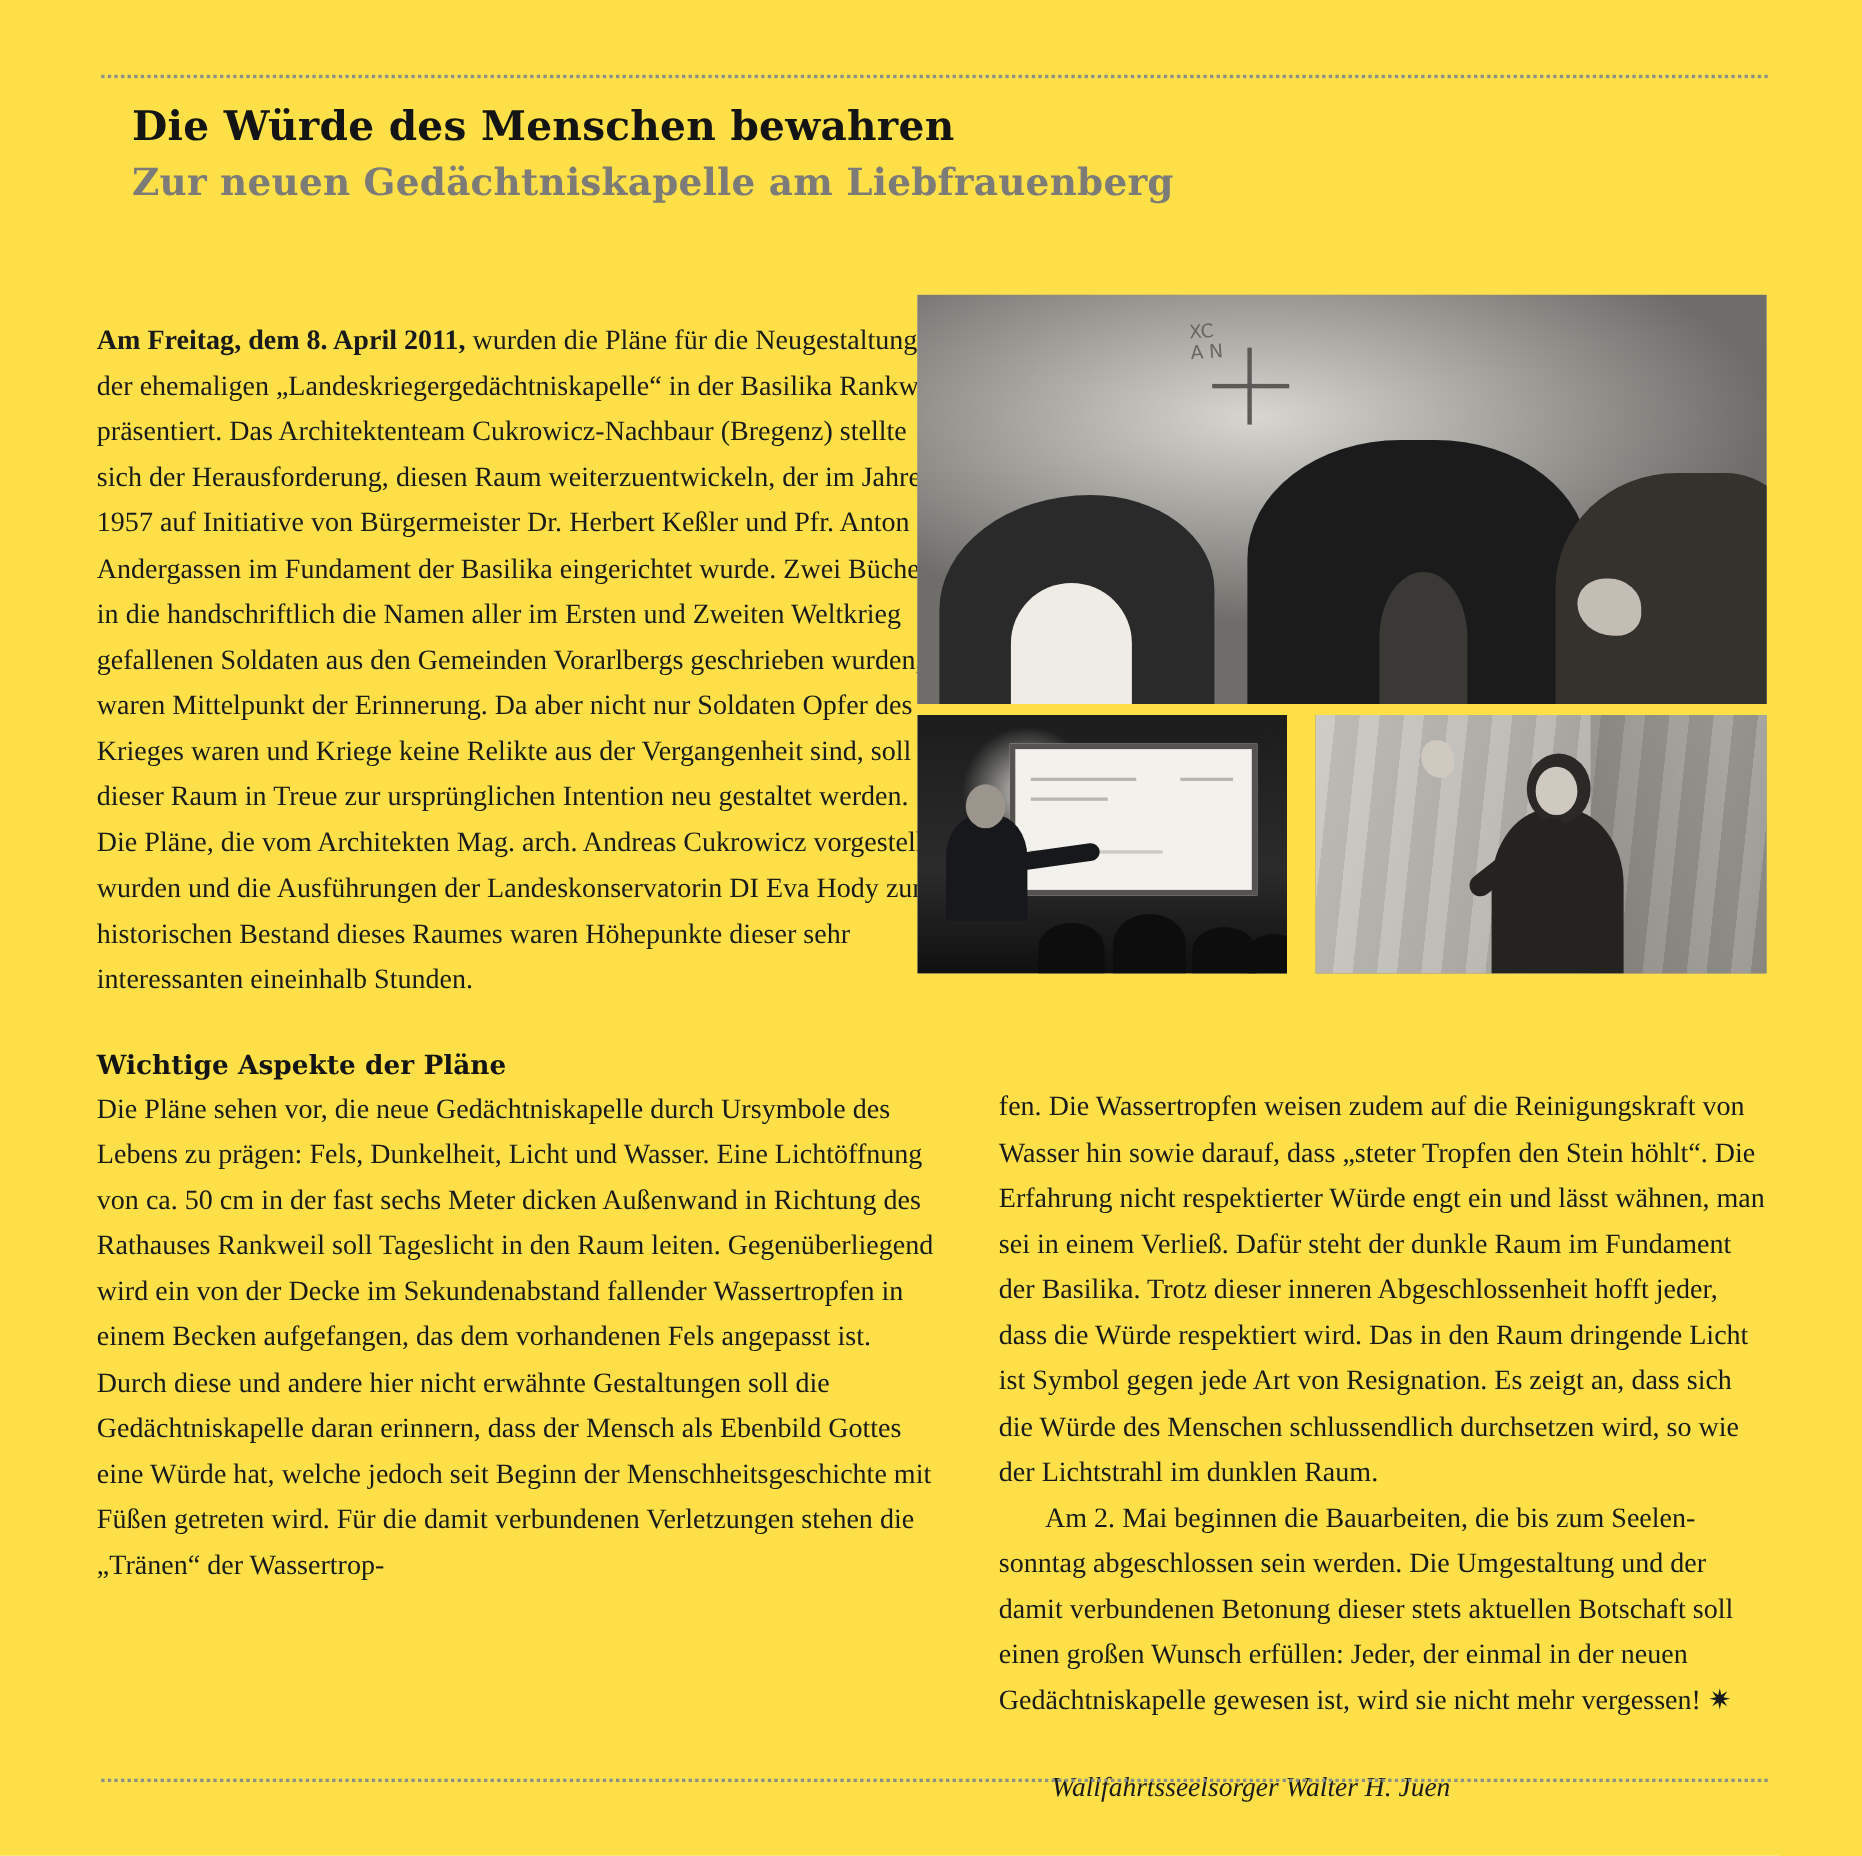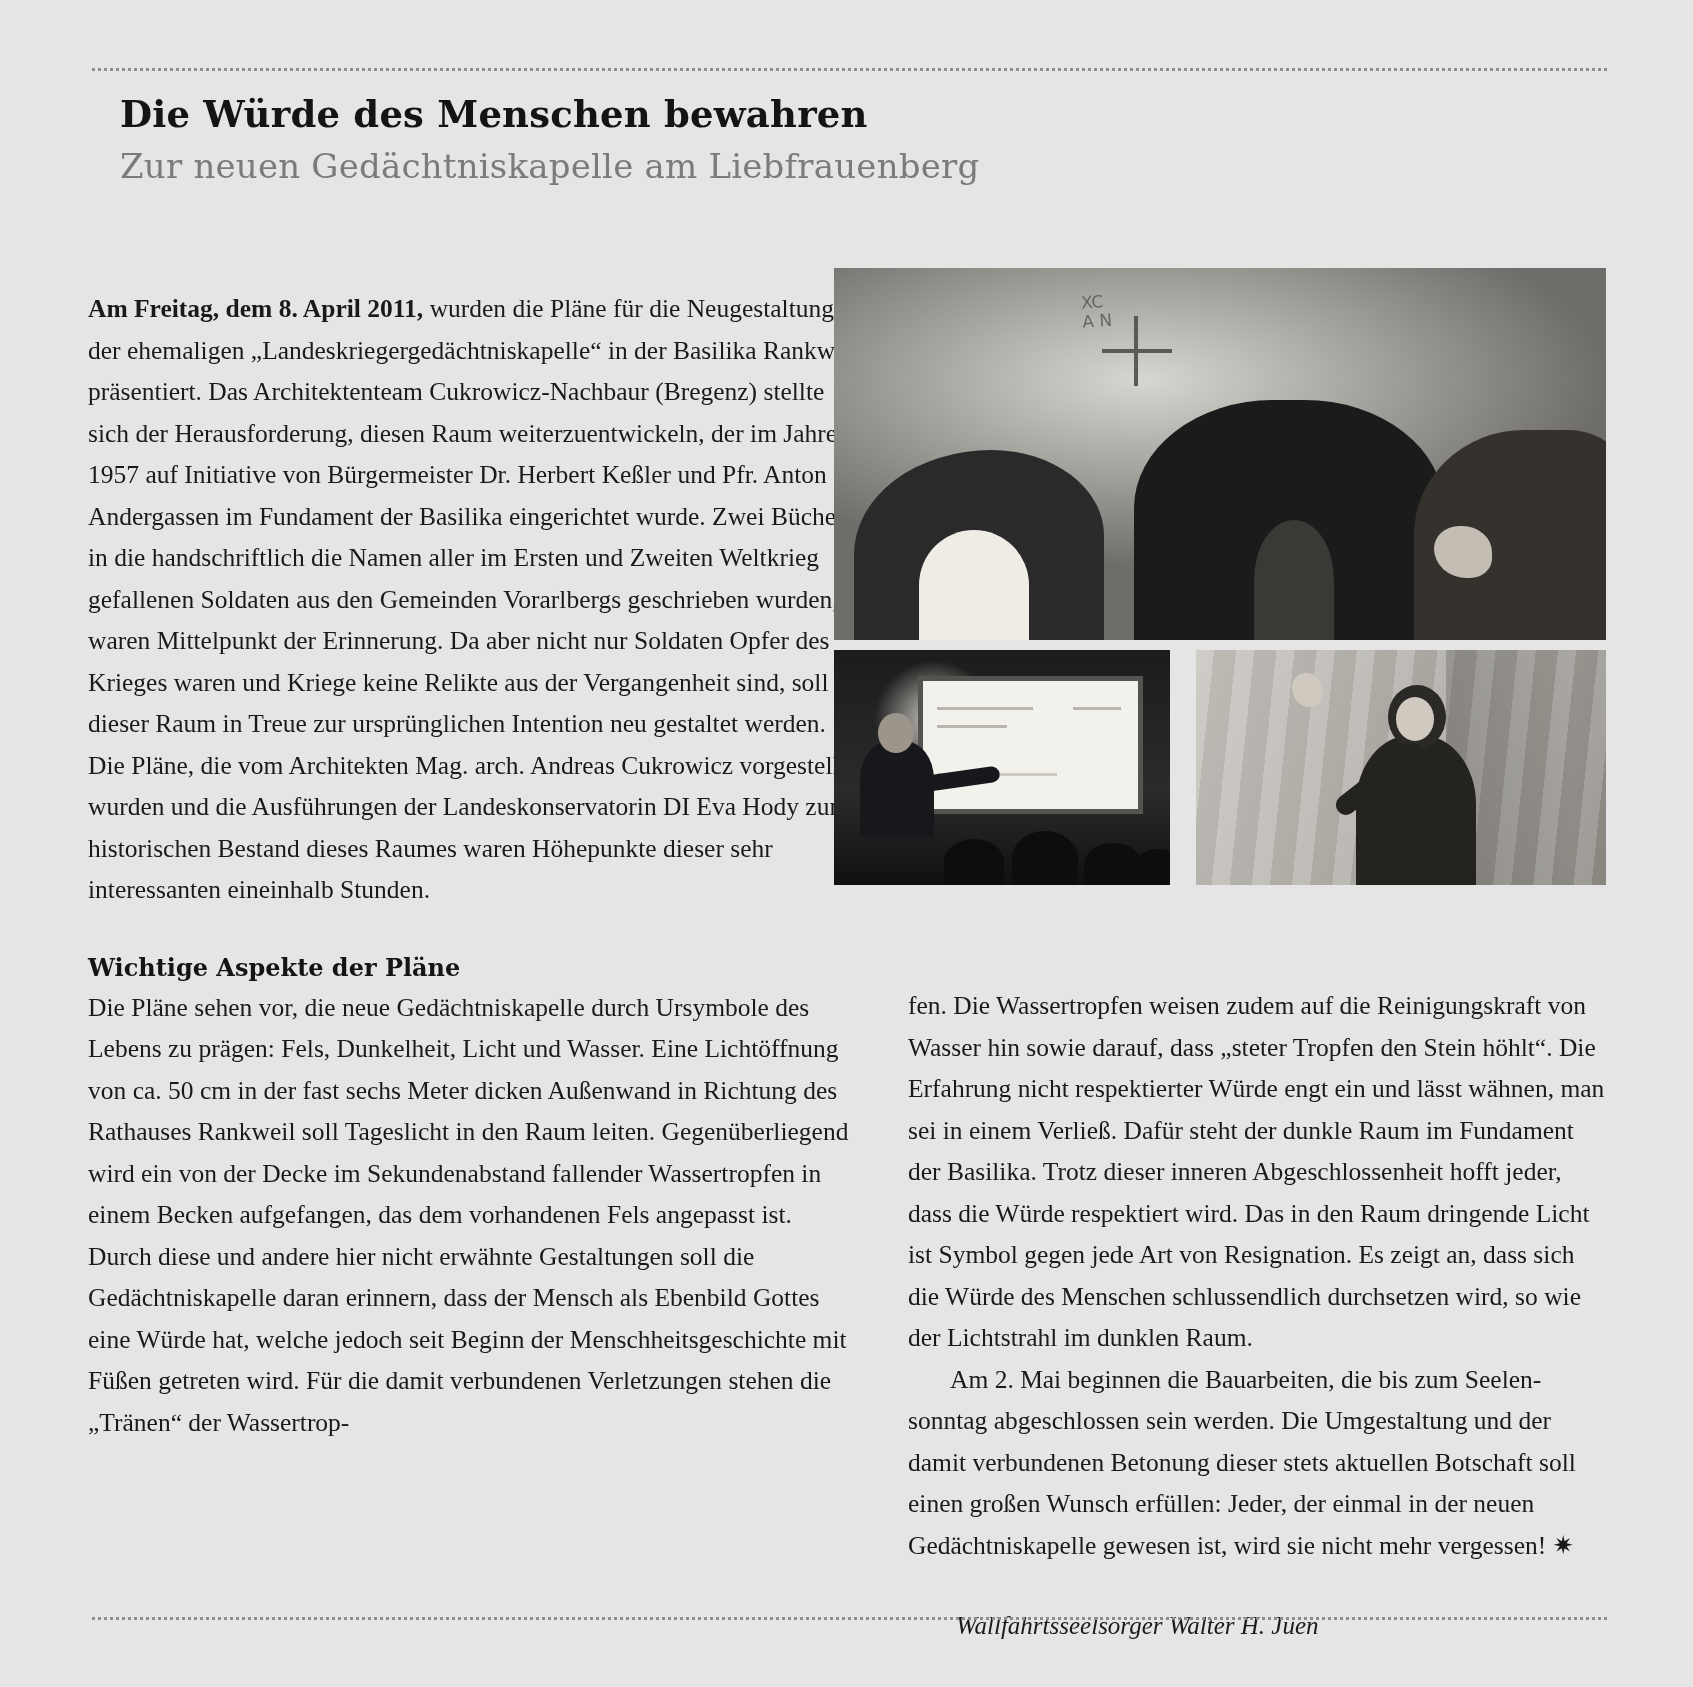--- a/index.html
+++ b/index.html
@@ -13,21 +13,21 @@
     position: relative;
     font-family: "Liberation Serif", serif;
     color: #1c1c1c;
     overflow: hidden;
   }
   .page {
     position: absolute;
     left: 0; top: 0;
     width: 1693px;
     height: 1687px;
-    background: #e5e5e5;
+    background: #fde047;
   }
   
   .rule-top {
     position: absolute;
     left: 92px;
     top: 68px;
     width: 1515px;
     height: 0;
     border-top: 3px dotted #8d8d8d;
   }
@@ -49,21 +49,21 @@
     font-size: 37px;
     letter-spacing: 0.2px;
     color: #141414;
   }
   .subhead {
     position: absolute;
     left: 120px;
     top: 146px;
     width: 1300px;
     font-family: "DejaVu Serif", serif;
-    font-weight: normal;
+    font-weight: bold;
     font-size: 34px;
     color: #7d7b78;
     letter-spacing: 0.2px;
   }
 
   .col-left {
     position: absolute;
     left: 88px;
     top: 288px;
     width: 775px;

